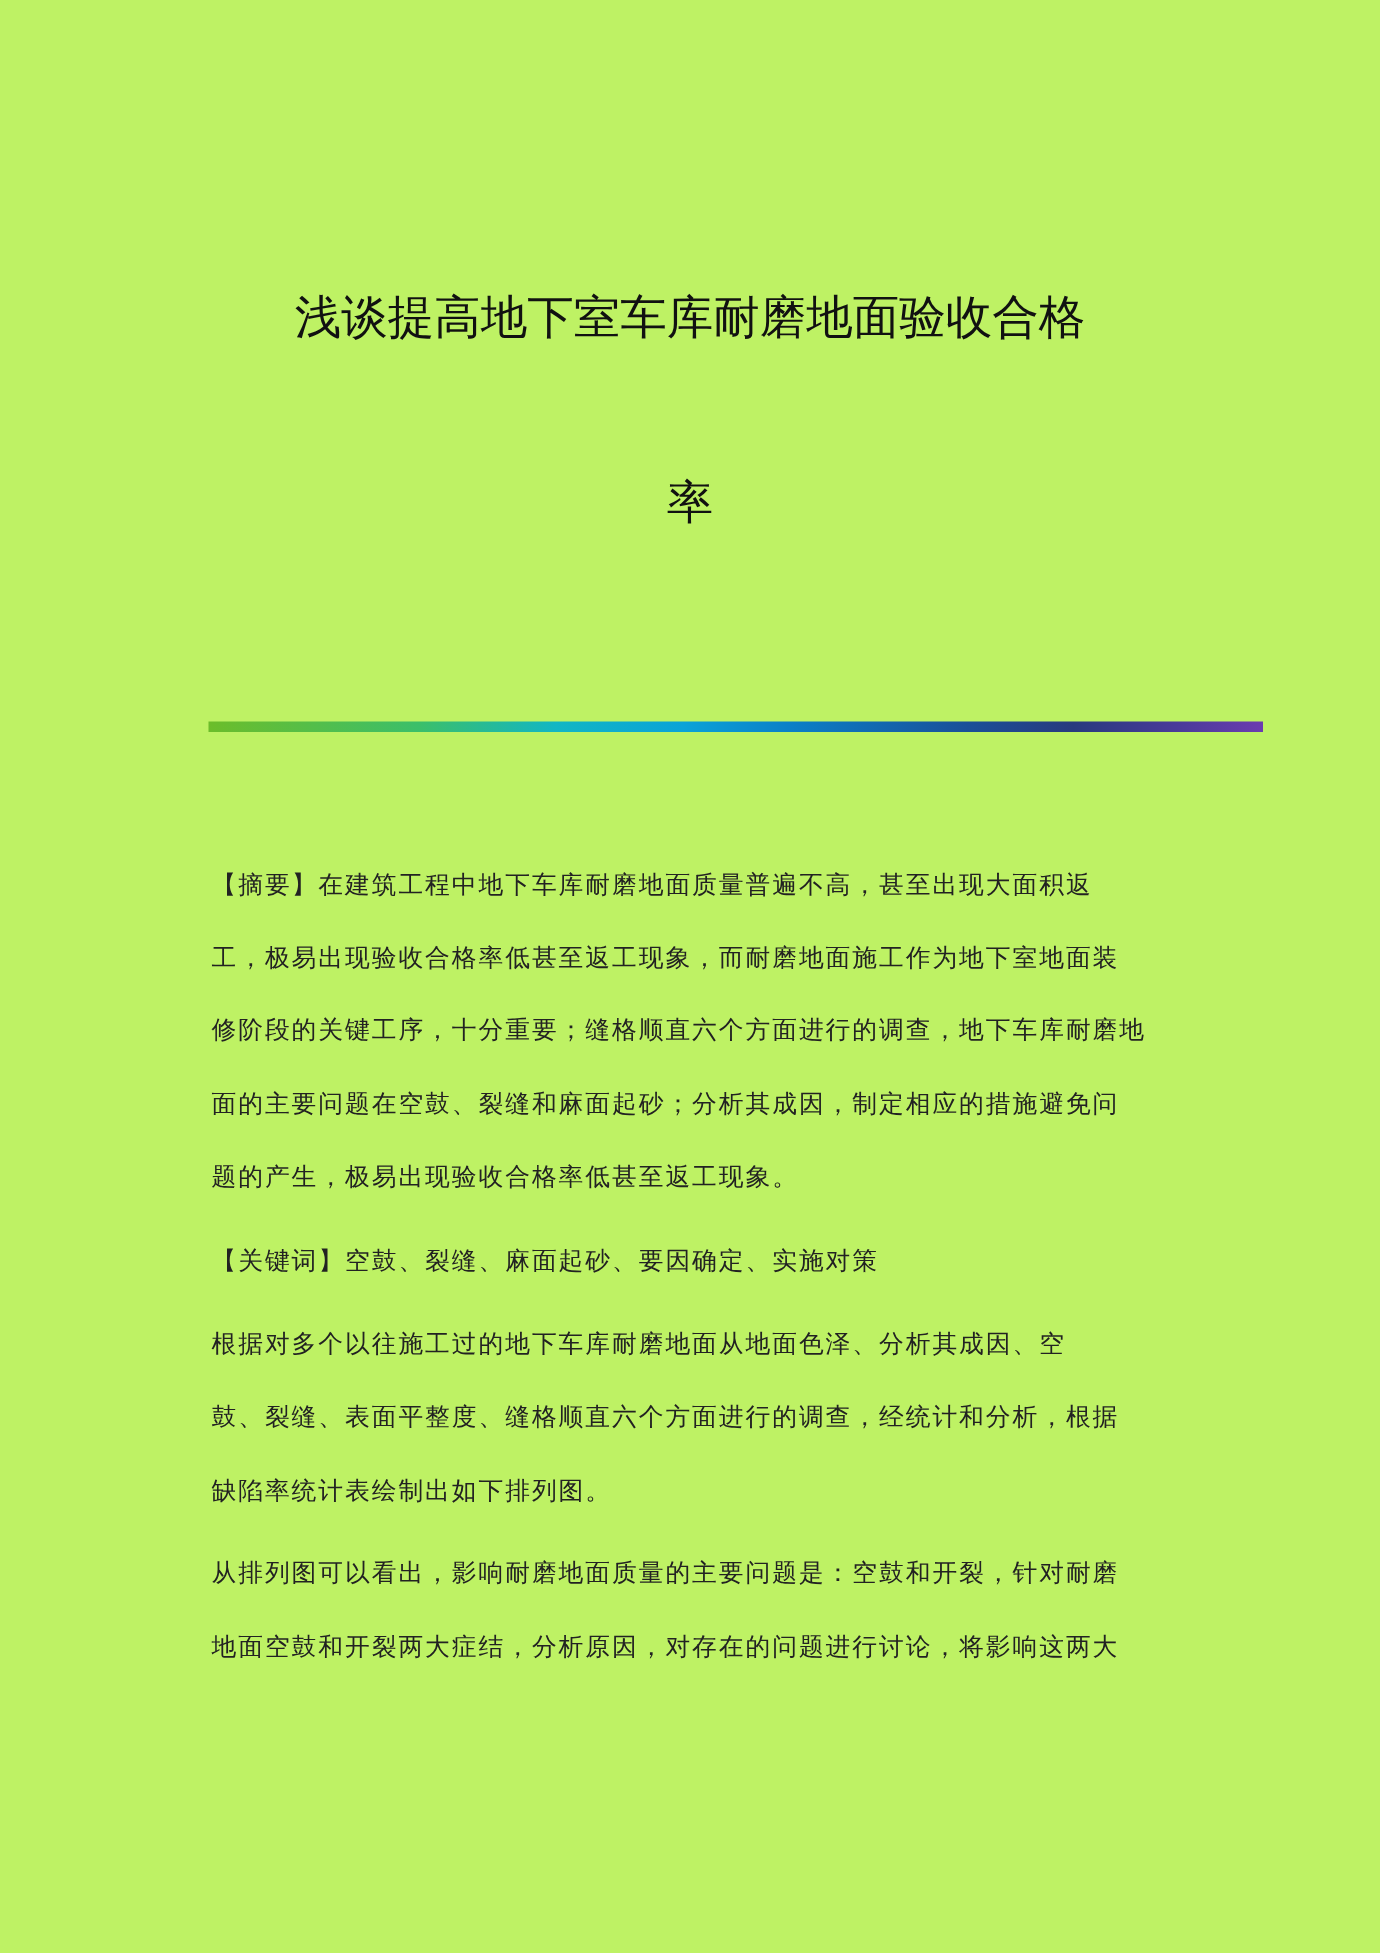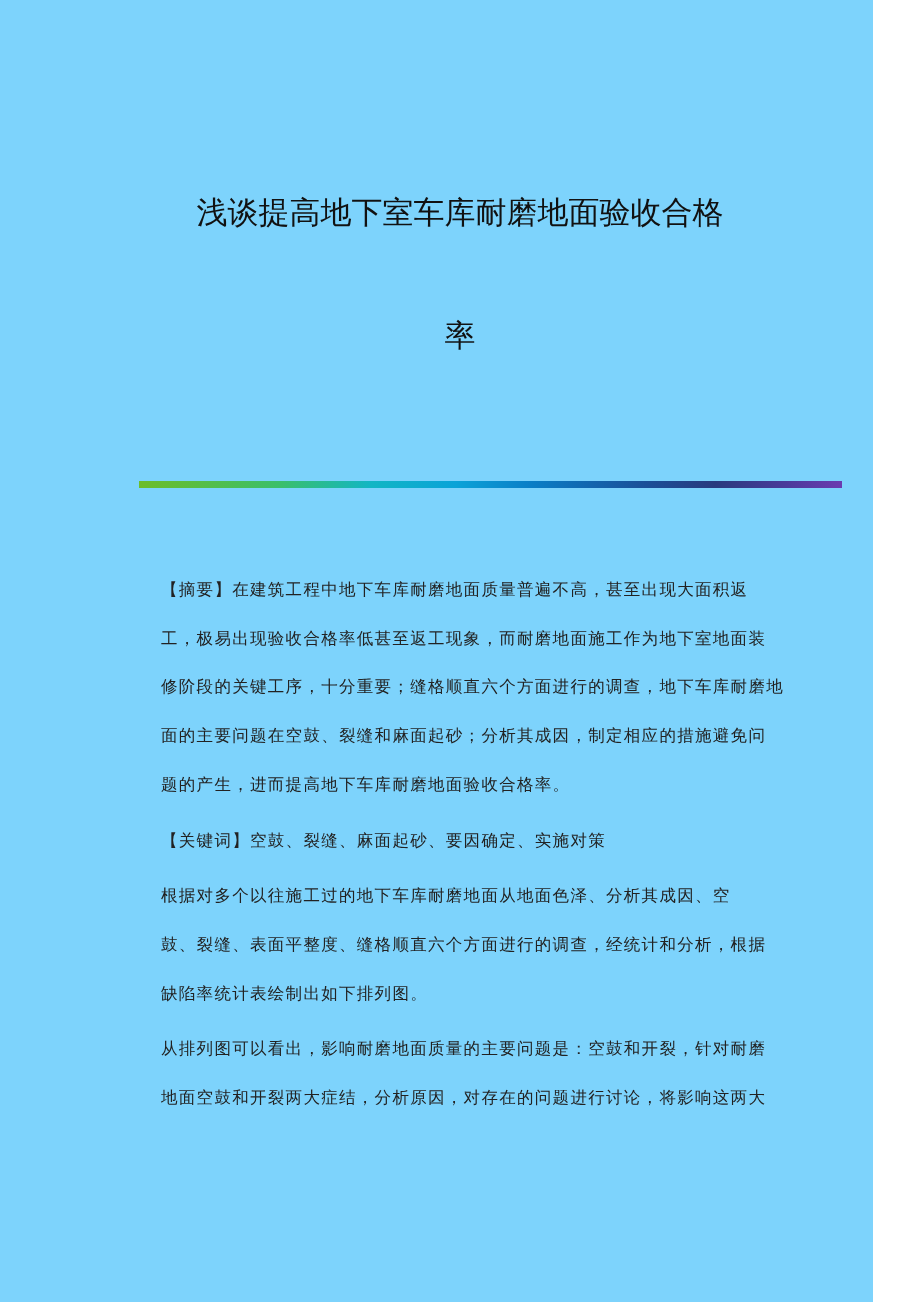--- a/index.html
+++ b/index.html
@@ -11,24 +11,23 @@
       width: 920px;
       height: 1302px;
       position: relative;
       overflow: hidden;
       font-family: "DejaVu Sans", "Liberation Sans", sans-serif;
       color: #000000;
     }
     .page {
       position: absolute;
       left: 0; top: 0;
-      width: 848px;
+      width: 920px;
       height: 1302px;
-      background: #7dd3fc;
-      padding-left: 25px;
+      background: #bef264;
     }
     .title {
       position: absolute;
       left: 120px;
       width: 680px;
       top: 190px;
       text-align: center;
       font-family: "DejaVu Serif", "Liberation Serif", serif;
       font-size: 31px;
       line-height: 123px;
@@ -48,21 +47,20 @@
       top: 481px;
       width: 703px;
       height: 7px;
       background: linear-gradient(to right, #6cbd2a 0%, #3bbf6a 20%, #12b6c4 33%, #0aa3d8 45%, #0a80c8 55%, #1a4f98 72%, #283a7e 82%, #4a3a9a 92%, #6b3bb0 100%);
     }
     .body {
       position: absolute;
       left: 141px;
       top: 566px;
       width: 640px;
-      margin-left: 20px;
     }
     .para {
       margin: 0;
       font-size: 16.5px;
       line-height: 48.7px;
       color: #222222;
       letter-spacing: 1.3px;
       text-align: justify;
       font-family: "DejaVu Sans", "Liberation Sans", sans-serif;
     }
@@ -86,21 +84,21 @@
 
   <div class="divider"></div>
 
   <div class="body">
 
     <p class="para">
       <span class="line">【摘要】在建筑工程中地下车库耐磨地面质量普遍不高，甚至出现大面积返</span>
       <span class="line">工，极易出现验收合格率低甚至返工现象，而耐磨地面施工作为地下室地面装</span>
       <span class="line">修阶段的关键工序，十分重要；缝格顺直六个方面进行的调查，地下车库耐磨地</span>
       <span class="line">面的主要问题在空鼓、裂缝和麻面起砂；分析其成因，制定相应的措施避免问</span>
-      <span class="line">题的产生，进而提高地下车库耐磨地面验收合格率。</span>
+      <span class="line">题的产生，极易出现验收合格率低甚至返工现象。</span>
     </p>
 
     <p class="para">
       <span class="line">【关键词】空鼓、裂缝、麻面起砂、要因确定、实施对策</span>
     </p>
 
     <p class="para">
       <span class="line">根据对多个以往施工过的地下车库耐磨地面从地面色泽、分析其成因、空</span>
       <span class="line">鼓、裂缝、表面平整度、缝格顺直六个方面进行的调查，经统计和分析，根据</span>
       <span class="line">缺陷率统计表绘制出如下排列图。</span>

